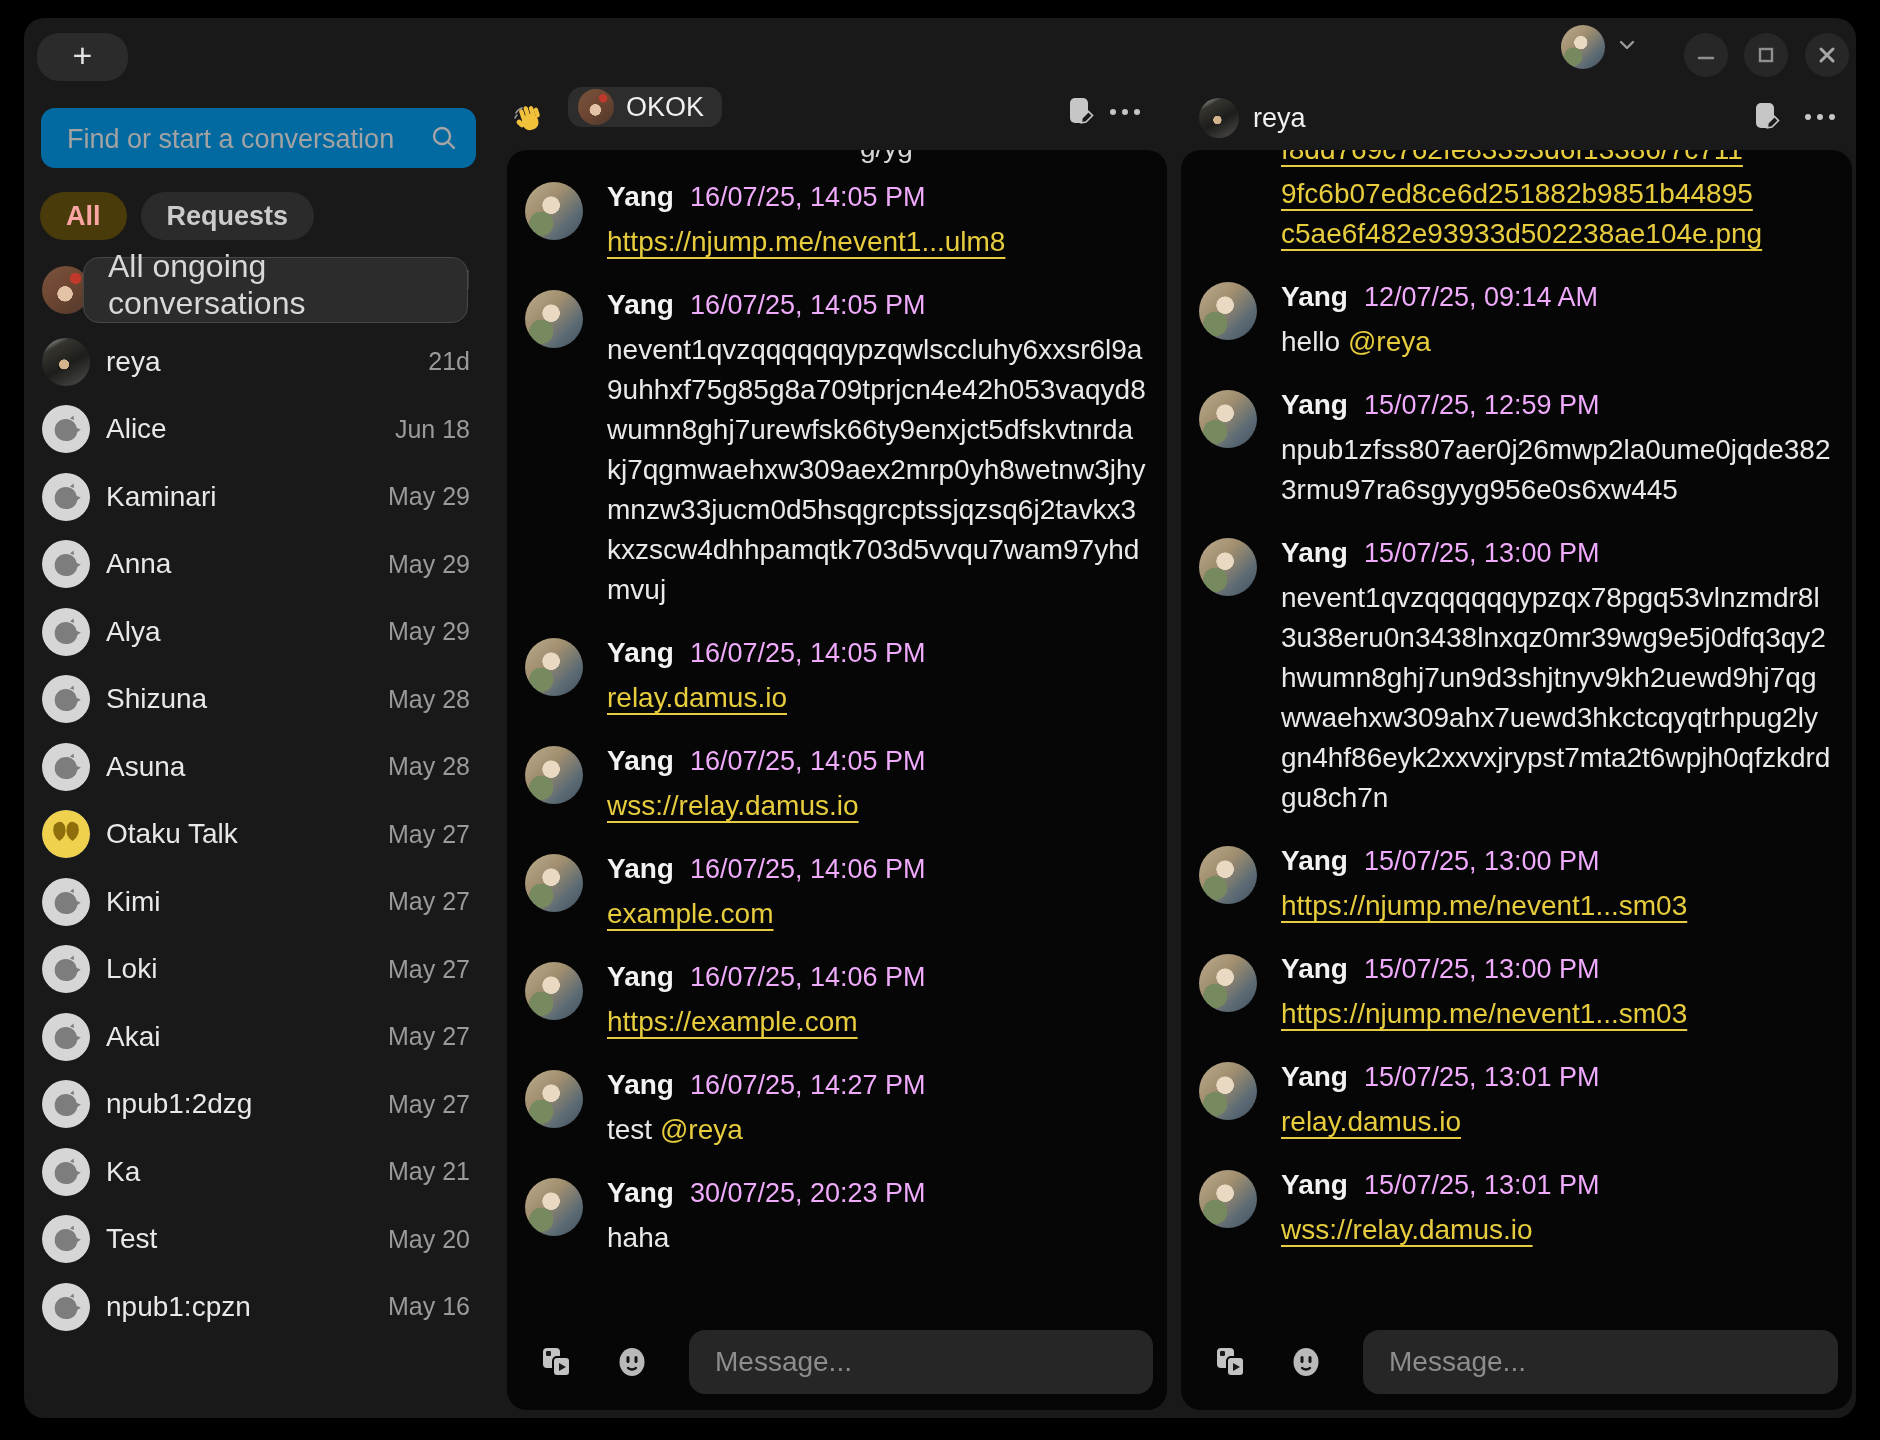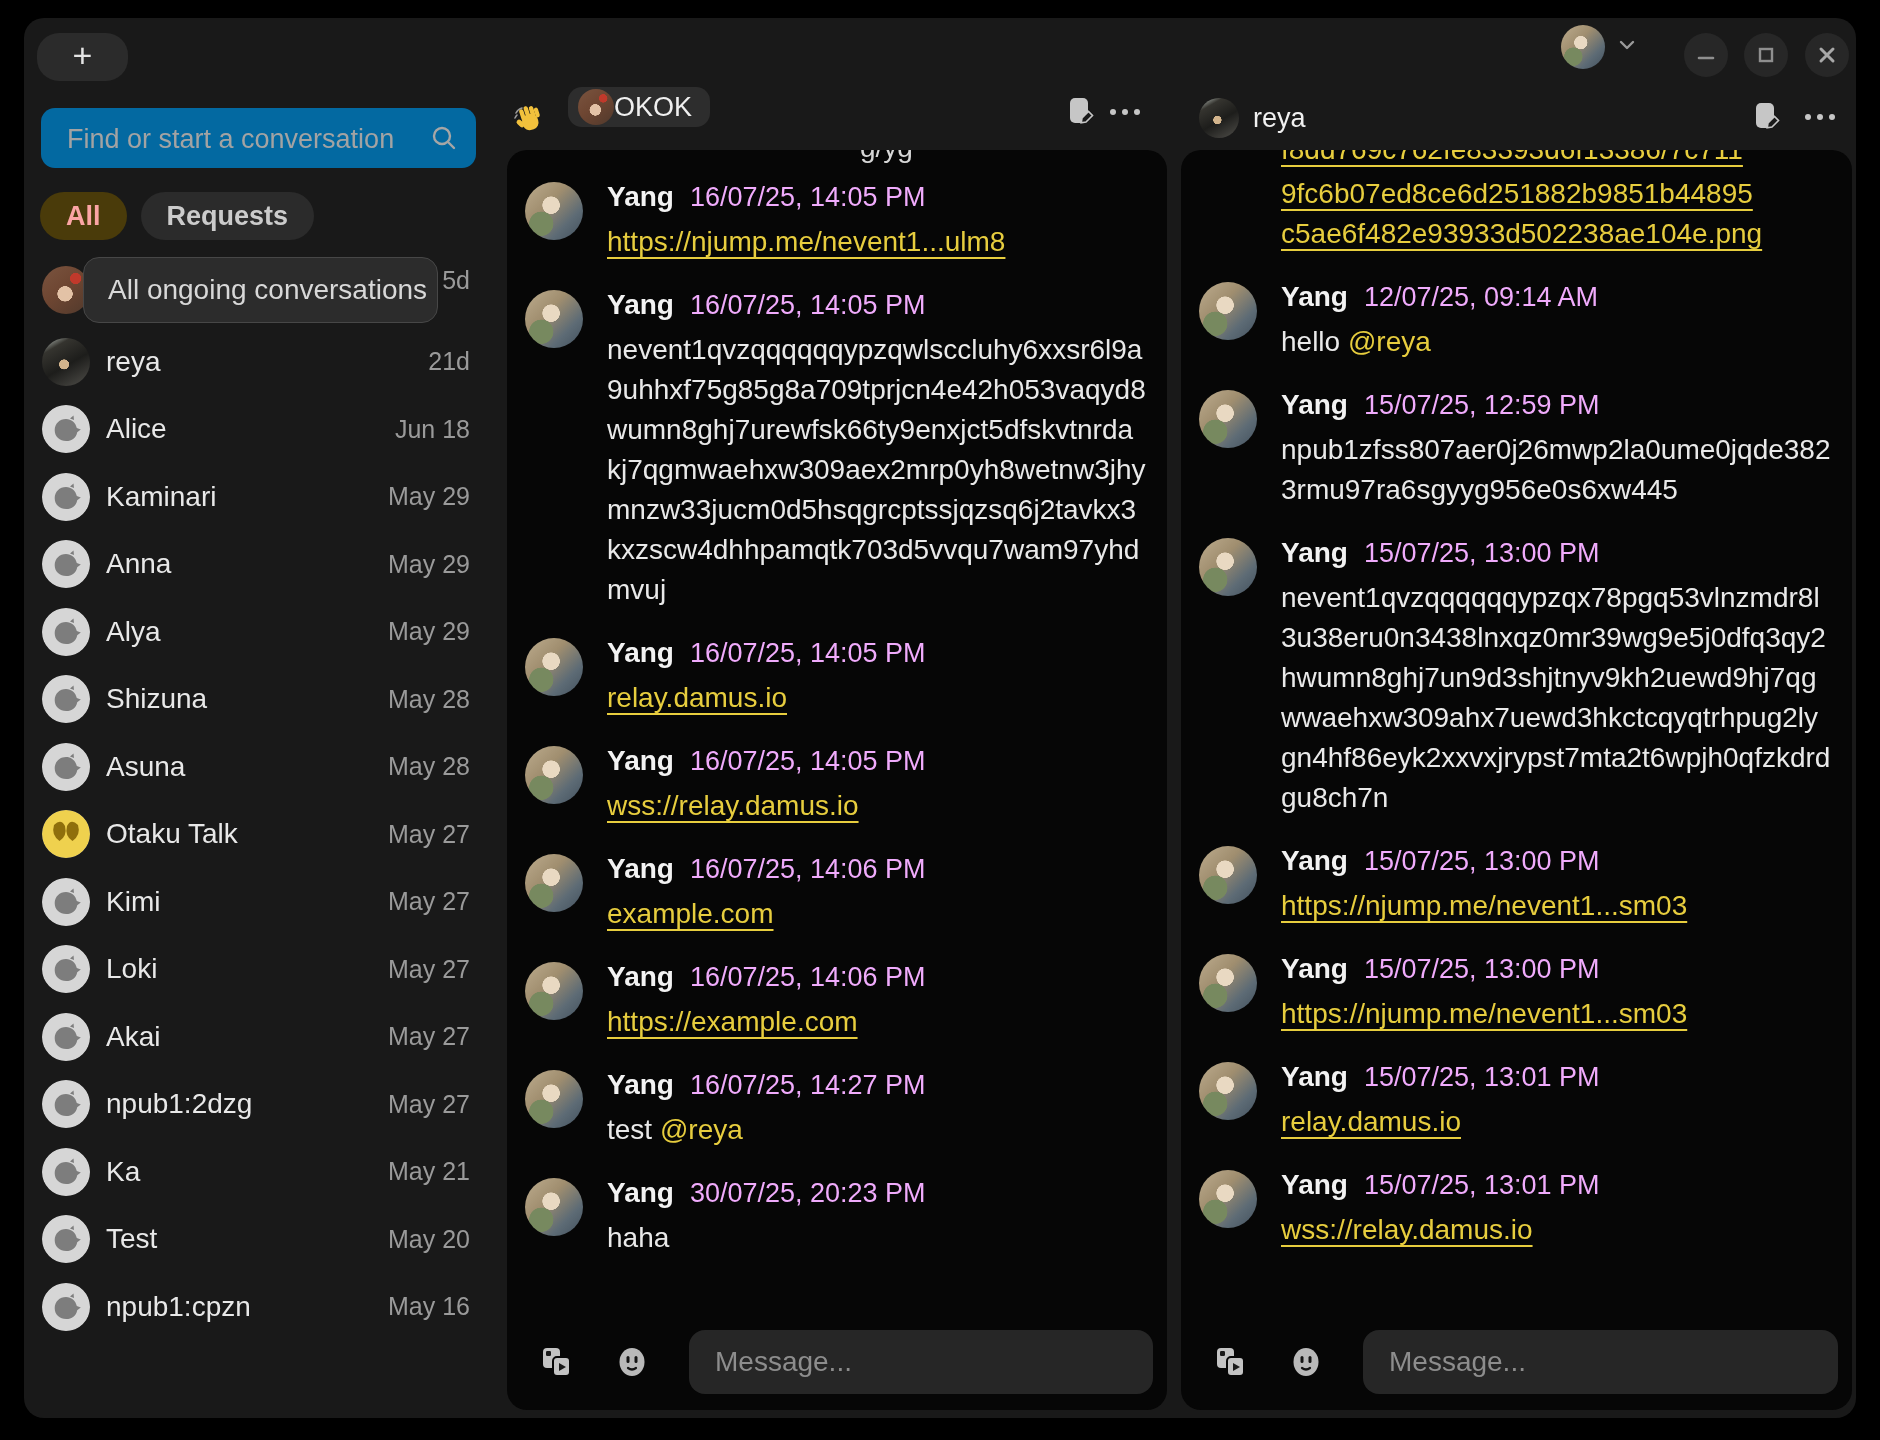--- a/index.html
+++ b/index.html
@@ -41,33 +41,33 @@
           border:0;outline:0;color:#e6e6e6;font-size:27px;font-family:inherit;}
   .search input::placeholder{color:#a3a3a3;}
   .search .mag{position:absolute;right:18px;top:16px;}
   .pills{position:absolute;left:16px;top:114px;display:flex;gap:14px;}
   .pill{height:48px;border-radius:24px;background:#2b2b2b;color:#cbcbcb;font-size:27px;
         font-weight:bold;display:flex;align-items:center;justify-content:center;padding:0 26px;
         cursor:pointer;}
   .pill.active{background:#4a3b0a;color:#fca5a5;}
   .row0-avatar{position:absolute;left:18px;top:188px;width:48px;height:48px;}
   .row0-time{position:absolute;right:20px;top:188px;color:#9a9a9a;font-size:25px;}
-  .tooltip{position:absolute;left:59px;top:179px;width:355px;height:66px;border-radius:16px;
+  .tooltip{position:absolute;left:59px;top:179px;width:385px;height:66px;border-radius:16px;
            background:#2c2c2c;border:1px solid #474747;box-sizing:border-box;z-index:5;
-           display:flex;align-items:center;padding-left:24px;color:#d8d8d8;font-size:28px;}
+           display:flex;align-items:flex-end;padding-left:24px;color:#d8d8d8;font-size:32px;}
   .conv-list{position:absolute;left:0;top:250px;right:0;bottom:0;}
   .conv{position:relative;height:67.5px;display:flex;align-items:center;padding-left:18px;cursor:pointer;}
   .conv .avatar{width:48px;height:48px;}
   .conv .cname{margin-left:16px;color:#e8e8e8;font-size:28px;}
   .conv .ctime{position:absolute;right:20px;color:#9a9a9a;font-size:25px;}
 
   
   .wave{position:absolute;left:489px;top:86px;width:34px;height:34px;}
   .chat1-pill{position:absolute;left:544px;top:69px;height:40px;border-radius:14px;background:#2d2d2d;
-        display:flex;align-items:center;padding:0 18px 0 10px;cursor:pointer;}
+        display:flex;align-items:center;gap:12px;padding:0 18px 0 10px;cursor:pointer;}
   .chat1-pill .avatar{width:36px;height:36px;}
   .chat-title{color:#f0f0f0;font-size:27px;}
   .chat2-head{position:absolute;left:1175px;top:80px;display:flex;align-items:center;gap:14px;}
   .chat2-head .avatar{width:40px;height:40px;}
   .icon-btn{position:absolute;width:44px;height:44px;display:flex;align-items:center;
             justify-content:center;cursor:pointer;background:transparent;border:0;padding:0;}
 
   
   .panel{position:absolute;top:132px;height:1260px;background:#060606;border-radius:20px;}
   .panel.left{left:483px;width:660px;}

